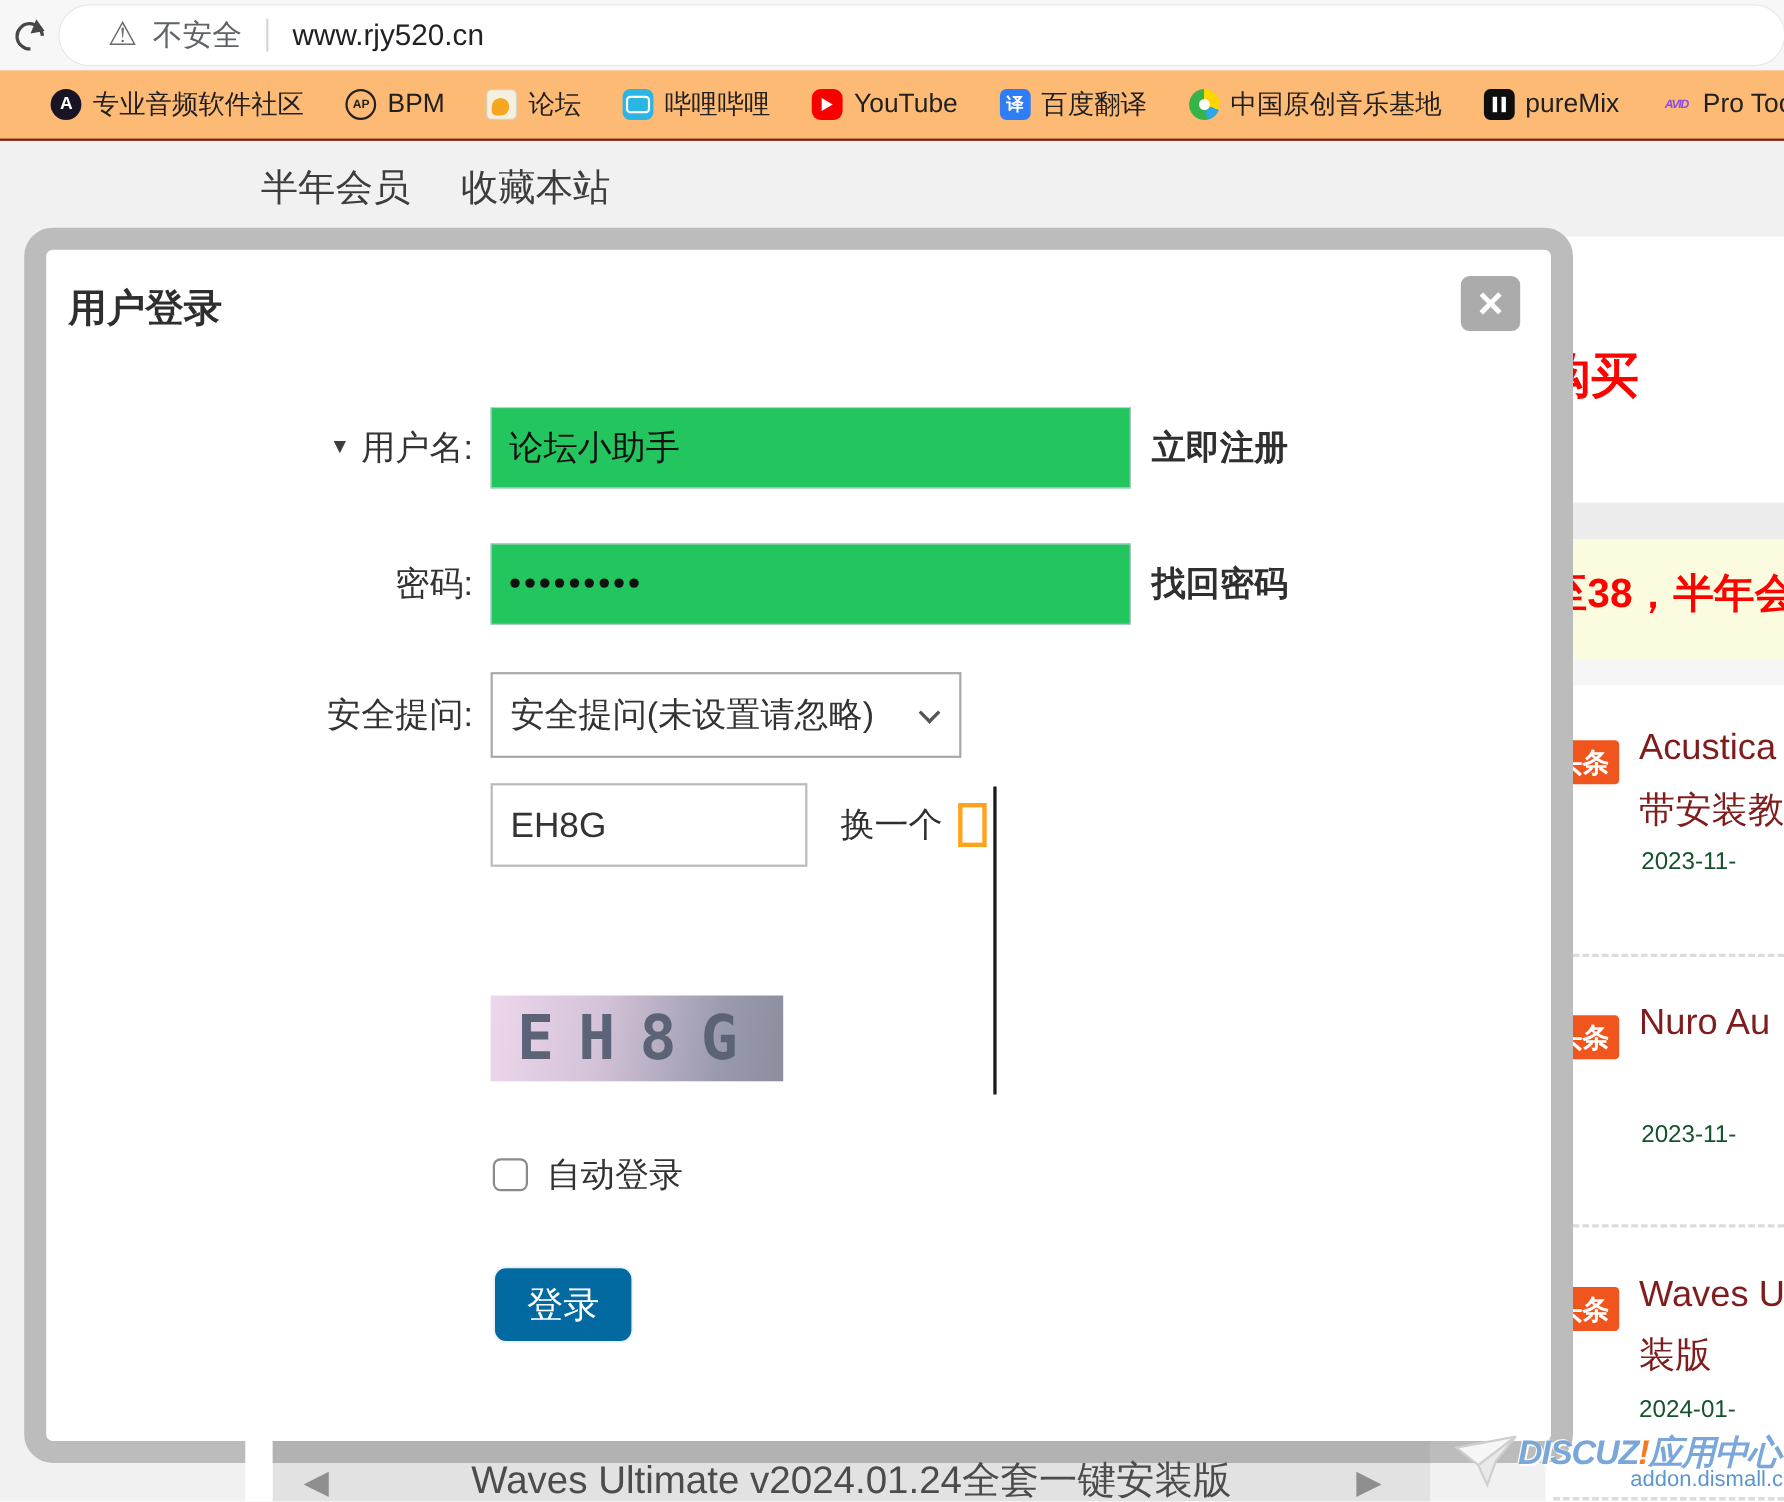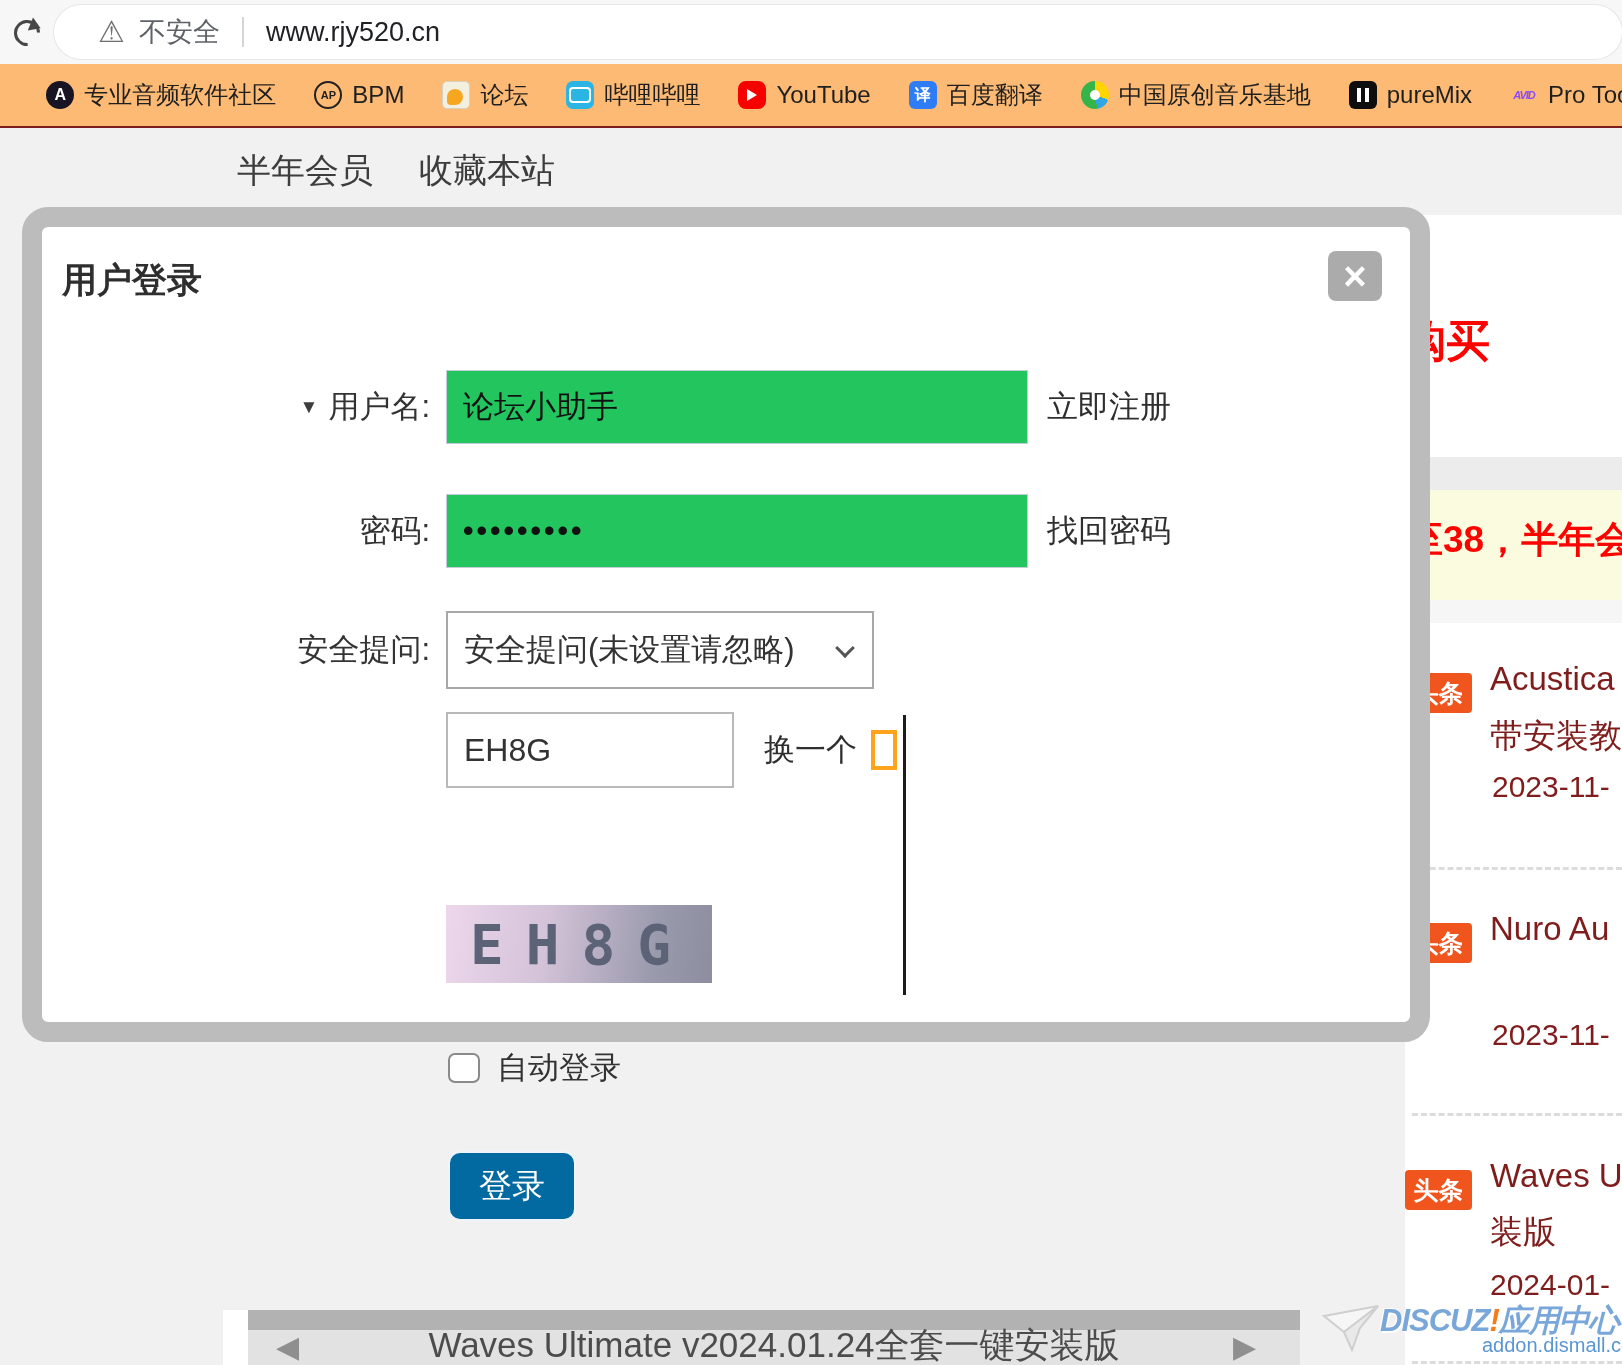--- a/index.html
+++ b/index.html
@@ -51,32 +51,32 @@
   .buy-text { position:absolute; left:1402px; top:312px; font-size:44px; font-weight:bold; color:#fd0300; z-index:1; white-space:nowrap; }
   .band-gray1 { position:absolute; left:1405px; top:457px; width:217px; height:33px; background:#ececec; z-index:1; }
   .band-yellow { position:absolute; left:1405px; top:490px; width:217px; height:110px; background:#fbfbdf; z-index:1; }
   .promo-text { position:absolute; left:1406px; top:515px; font-size:37px; font-weight:bold; color:#fd0300; z-index:1; white-space:nowrap; }
   .band-gray2 { position:absolute; left:1405px; top:600px; width:217px; height:23px; background:#f6f6f6; z-index:1; }
   .rp-white2 { position:absolute; left:1405px; top:623px; width:217px; height:742px; background:#fff; z-index:1; }
 
   .news-badge { position:absolute; width:67px; height:40px; background:#f0551e; border-radius:4px; color:#fff; font-size:25px; font-weight:bold; display:flex; align-items:center; justify-content:center; z-index:1; }
   .news-badge::after { content:""; position:absolute; right:-9px; top:11px; border:9px solid transparent; border-left:10px solid #f0551e; }
   .news-title { position:absolute; font-size:33px; color:#7f1d1d; z-index:1; white-space:nowrap; }
-  .news-date { position:absolute; font-size:30px; color:#7f1d1d; z-index:1; white-space:nowrap; }
+  .news-date { position:absolute; font-size:22px; color:#14532d; z-index:1; white-space:nowrap; }
   .dashed { position:absolute; left:1412px; width:210px; border-top:3px dashed #dcdcdc; z-index:1; }
 
   
-  .modal { position:absolute; left:22px; top:207px; width:1408px; height:835px; background:#fff; border:20px solid #bcbcbc; border-radius:26px; z-index:5; }
+  .modal { position:absolute; left:22px; top:207px; width:1408px; height:1123px; background:#fff; border:20px solid #bcbcbc; border-radius:26px; z-index:5; }
   .modal-title { position:absolute; left:20px; top:30px; font-size:35px; font-weight:bold; color:#2e2e2e; }
   .close-btn { position:absolute; right:28px; top:24px; width:54px; height:50px; background:#ababab; border-radius:8px; color:#fff; font-size:40px; font-weight:bold; display:flex; align-items:center; justify-content:center; line-height:1; }
   .frow-label { position:absolute; left:88px; width:300px; text-align:right; display:flex; align-items:center; justify-content:flex-end; font-size:31px; color:#333; }
   .tri-down { font-size:19px; color:#3d3d3d; margin-right:10px; }
   .tfield { position:absolute; left:404px; width:582px; height:74px; background:#22c55e; border:1px solid #c4cbd9; font-size:31px; color:#111; display:flex; align-items:center; padding-left:16px; }
   .dots { font-size:30px; letter-spacing:3px; font-weight:bold; }
-  .side-link { position:absolute; left:1005px; height:74px; display:flex; align-items:center; font-size:31px; color:#2f2f2f; }
+  .side-link { position:absolute; left:1005px; height:74px; display:flex; align-items:center; font-size:31px; color:#2f2f2f;font-weight:bold; }
   .sel { position:absolute; left:404px; top:384px; width:428px; height:78px; background:#fff; border:2px solid #a8a8a8; font-size:31px; color:#333; display:flex; align-items:center; padding-left:16px; }
   .sel-chevron { position:absolute; right:20px; top:28px; width:14px; height:14px; border-right:3px solid #555; border-bottom:3px solid #555; transform:rotate(45deg); }
   .captcha-row { position:absolute; left:404px; top:485px; display:flex; align-items:center; }
   .captcha-input { width:288px; height:76px; background:#fff; border:2px solid #b9b9b9; font-size:32px; color:#333; display:flex; align-items:center; padding-left:16px; }
   .refresh-label { font-size:31px; color:#2f2f2f; margin-left:30px; }
   .tofu-box { width:26px; height:40px; border:4px solid #ffa21c; margin-left:14px; }
   .vdivider { position:absolute; left:861px; top:488px; width:3px; height:280px; background:#1c1c1c; }
   .captcha-hint { position:absolute; left:406px; top:602px; font-size:32px; color:#333; }
   .captcha-img { position:absolute; left:404px; top:678px; width:266px; height:78px; background:linear-gradient(98deg,#edd7ec 0%,#d3c2d8 38%,#9a9aad 78%,#8d8da0 100%); display:flex; align-items:center; padding-left:24px; font-family:"DejaVu Sans Mono", monospace; font-weight:bold; font-size:56px; letter-spacing:22px; color:#5c6377; }
   .auto-row { position:absolute; left:406px; top:820px; display:flex; align-items:center; }

